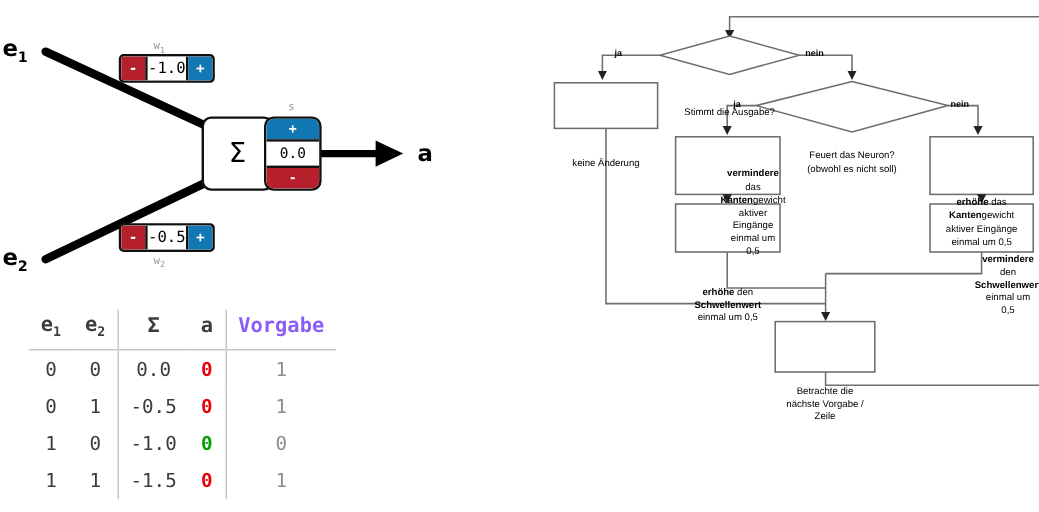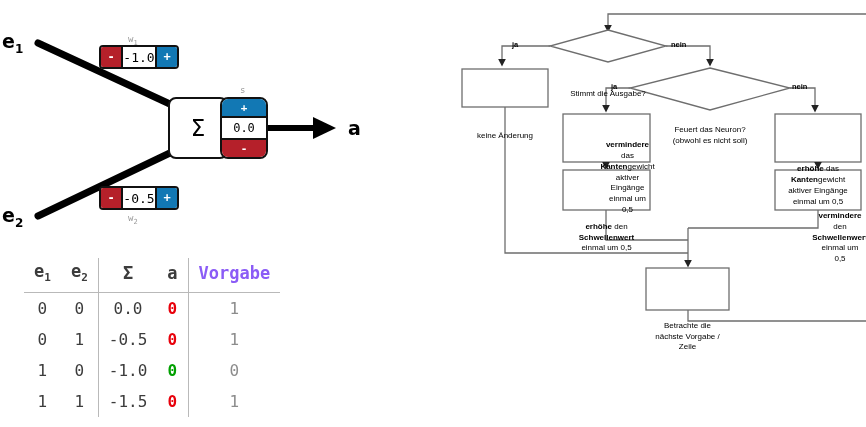--- a/index.html
+++ b/index.html
@@ -357,21 +357,21 @@
     <span>keine Änderung</span>
   </div>
 
   <div class="flow-text" style="left:123px; top:114px; width:87px; height:32px;padding-left:42px;">
     <span><b>vermindere</b><span> das</span></span>
     <span><b>Kanten</b><span>gewicht</span></span>
     <span>aktiver Eingänge</span>
     <span>einmal um 0,5</span>
   </div>
 
-  <div class="flow-text" style="left:123px; top:170px; width:87px; height:40px;">
+  <div class="flow-text" style="left:123px; top:187px; width:87px; height:40px;">
     <span><b>erhöhe</b><span> den</span></span>
     <span><b>Schwellenwert</b></span>
     <span>einmal um 0,5</span>
   </div>
 
   <div class="flow-text" style="left:335px; top:114px; width:86px; height:48px;">
     <span><b>erhöhe</b><span> das</span></span>
     <span><b>Kanten</b><span>gewicht</span></span>
     <span>aktiver Eingänge</span>
     <span>einmal um 0,5</span>

